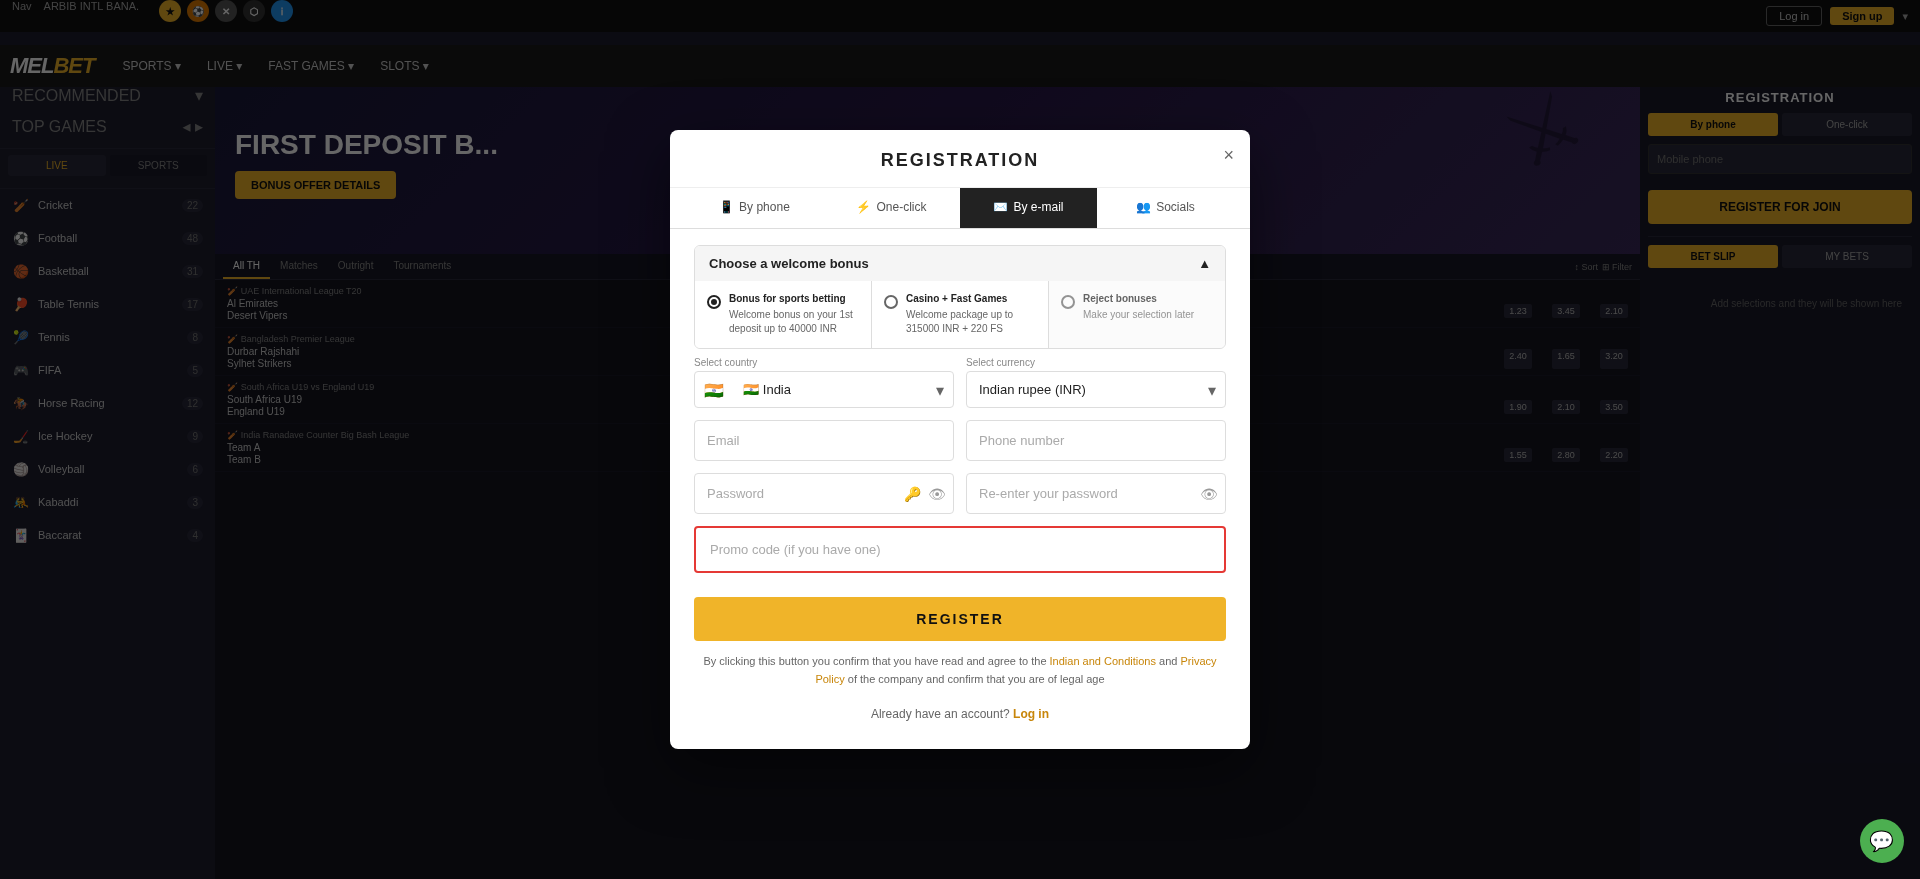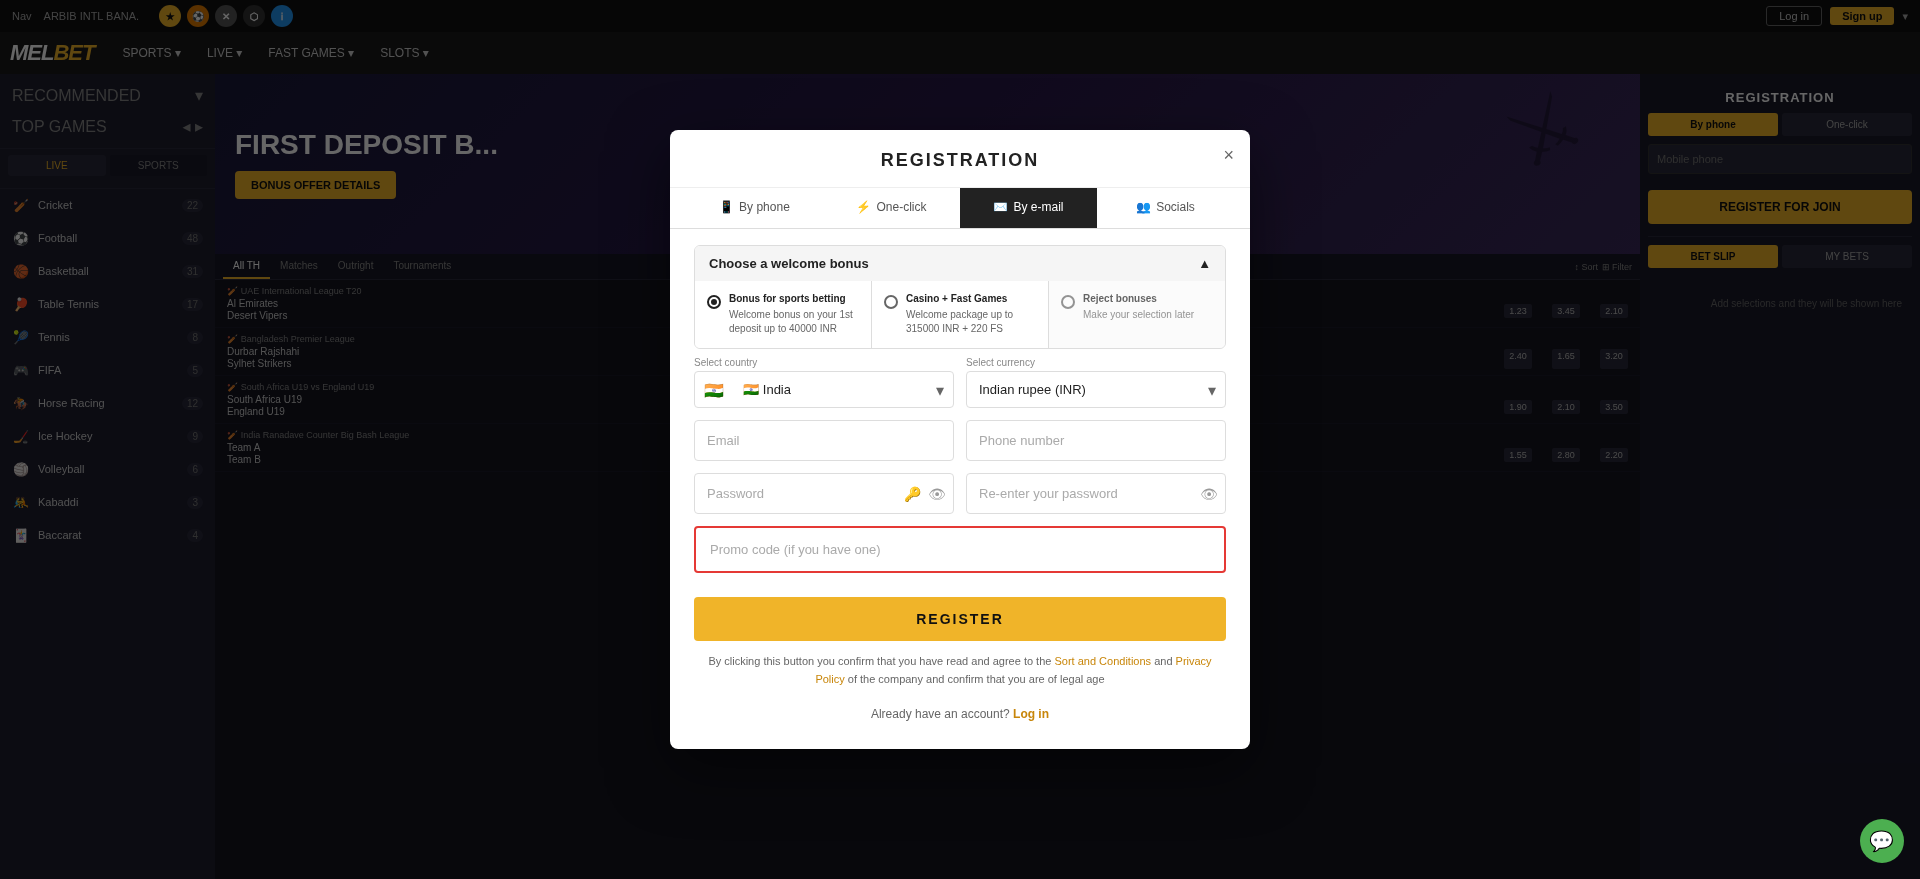--- a/index.html
+++ b/index.html
@@ -22,21 +22,20 @@
 
     
     .top-nav {
       position: absolute;
       top: 0;
       left: 0;
       right: 0;
       height: 32px;
       background: #111;
       display: flex;
-      align-items: center;
       padding: 0 12px;
       gap: 12px;
       z-index: 10;
     }
 
     .top-nav-item {
       color: #aaa;
       font-size: 11px;
     }
 
@@ -87,21 +86,21 @@
       padding: 3px 12px;
       border-radius: 3px;
       font-size: 11px;
       font-weight: bold;
       cursor: pointer;
     }
 
     
     .main-nav {
       position: absolute;
-      top: 32px;
+      top: 45px;
       left: 0;
       right: 0;
       height: 42px;
       background: #1a1a1a;
       display: flex;
       align-items: center;
       padding: 0 0 0 10px;
       z-index: 10;
     }
 
@@ -1016,21 +1015,21 @@
         <div class="form-group" style="flex: 1;">
           <input type="text" class="promo-input" placeholder="Promo code (if you have one)" style="">
         </div>
       </div>
 
       
       <button class="register-btn">REGISTER</button>
 
       
       <div class="modal-footer-text">
-        <span>By clicking this button you confirm that you have read and agree to the </span><a href="#">Sort and Conditions</a><span> and </span><a href="#">Privacy Policy</a><span> of the company and confirm that you are of legal age</span>
+        <span>By clicking this button you confirm that you have read and agree to the </span><a href="#">Indian and Conditions</a><span> and </span><a href="#">Privacy Policy</a><span> of the company and confirm that you are of legal age</span>
       </div>
 
       
       <div class="already-account">
         <span>Already have an account?</span>
         <a href="#">Log in</a>
       </div>
     </div>
   </div>
 </div>

